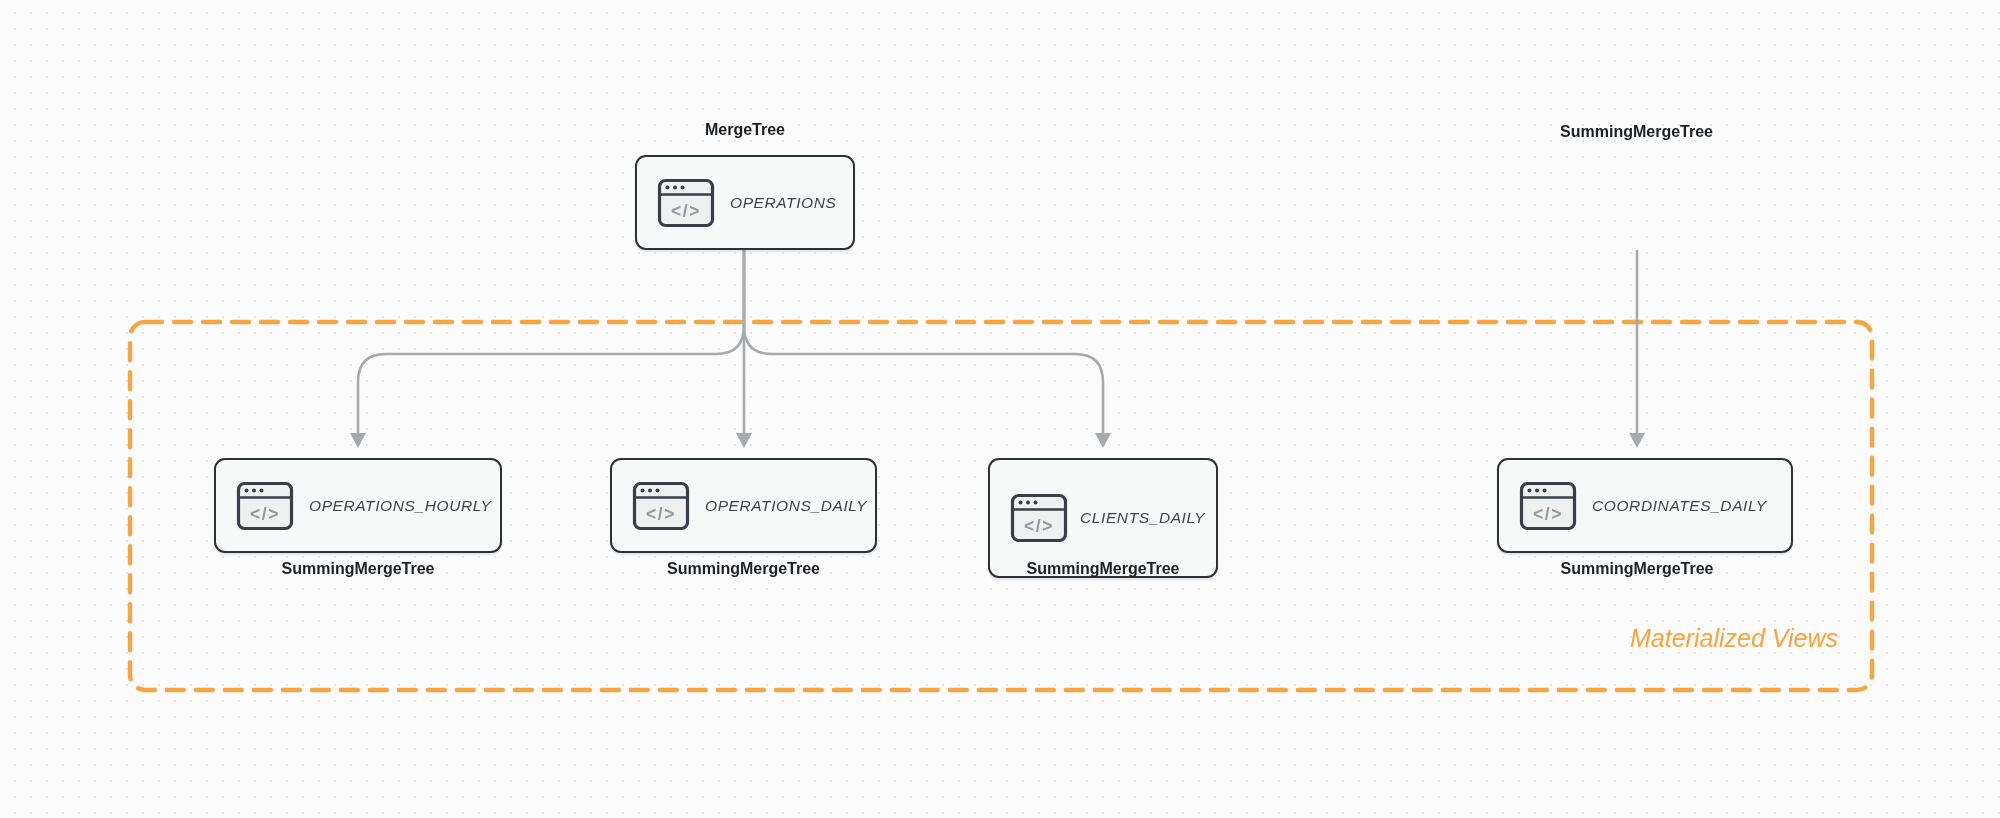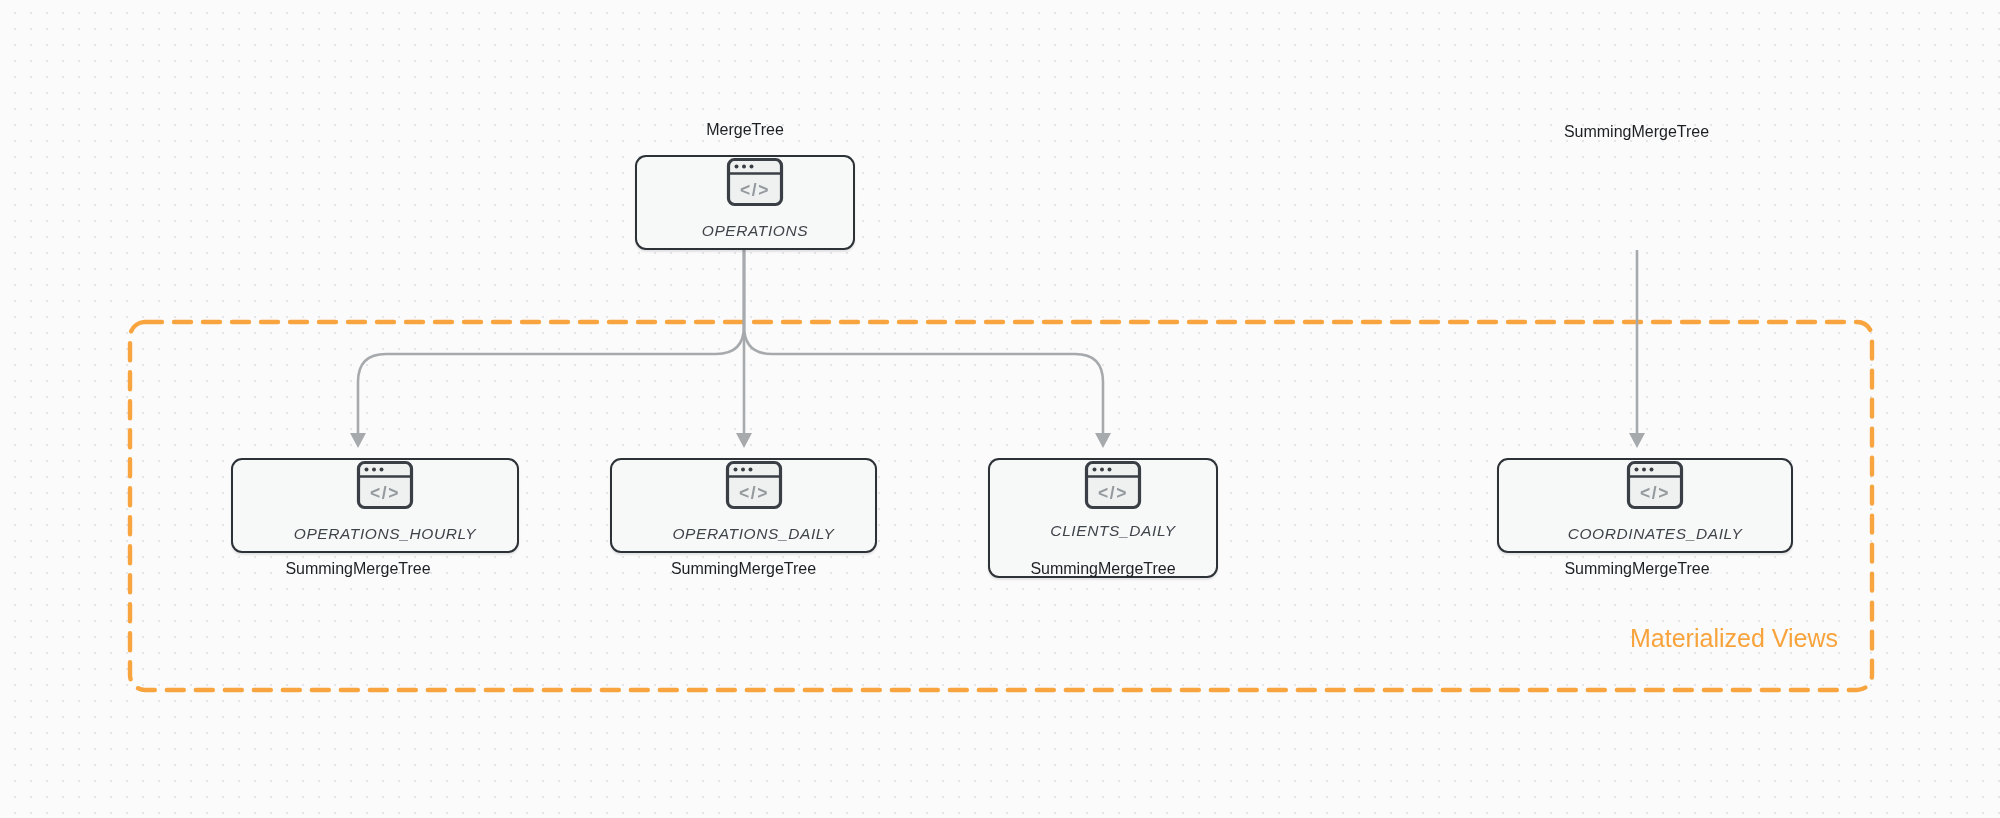--- a/index.html
+++ b/index.html
@@ -27,53 +27,53 @@
     position: absolute;
     box-sizing: border-box;
     background: #f7f8f8;
     border: 2.8px solid #2d3237;
     border-radius: 11px;
     display: flex;
     align-items: center;
     padding-left: 20px;
     gap: 15px;
     box-shadow: 0 2px 2px rgba(20,22,25,0.10);
-    flex-direction: column;
   }
 
   .node-icon { flex: 0 0 auto; width: 58px; height: 50px; }
 
   .node-title {
     font-style: italic;
     font-size: 15.5px;
     font-weight: 500;
     letter-spacing: 0.6px;
     color: #3f444a;
     white-space: nowrap;
   }
 
   .caption {
     position: absolute;
     text-align: center;
     font-size: 16px;
-    font-weight: 400;
+    font-weight: 700;
     color: #1d2023;
     white-space: nowrap;
   }
 
   .group-label {
     position: absolute;
     left: 1580px;
     top: 624px;
     width: 258px;
     text-align: right;
     font-size: 25px;
     font-weight: 500;
     color: #f8a33c;
     white-space: nowrap;
+    font-style: italic;
   }
 
   .defs-holder { position: absolute; width: 0; height: 0; overflow: hidden; }
 </style>
 </head>
 <body>
 
 <div class="canvas">
 
   <svg class="defs-holder" aria-hidden="true">
@@ -112,21 +112,21 @@
   <div class="caption" style="left:1483px; top:123px; width:307px;">SummingMergeTree</div>
 
   <div class="node" style="left:635px; top:155px; width:220px; height:95px;">
     <svg class="node-icon">
         <use href="#code-window"></use>
       </svg>
     <span class="node-title">OPERATIONS</span>
   </div>
 
 
-  <div class="node" style="left:214px; top:458px; width:288px; height:95px;margin-left:17px;">
+  <div class="node" style="left:214px; top:458px; width:288px; height:95px;">
     <svg class="node-icon">
         <use href="#code-window"></use>
       </svg>
     <span class="node-title">OPERATIONS_HOURLY</span>
   </div>
 
   <div class="node" style="left:610px; top:458px; width:267px; height:95px;">
     <svg class="node-icon">
         <use href="#code-window"></use>
       </svg>

